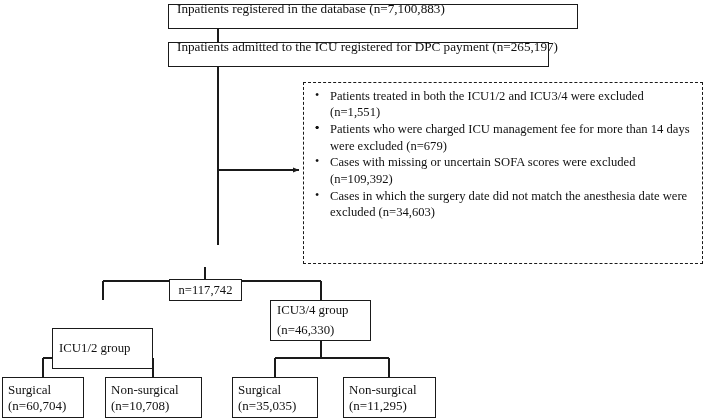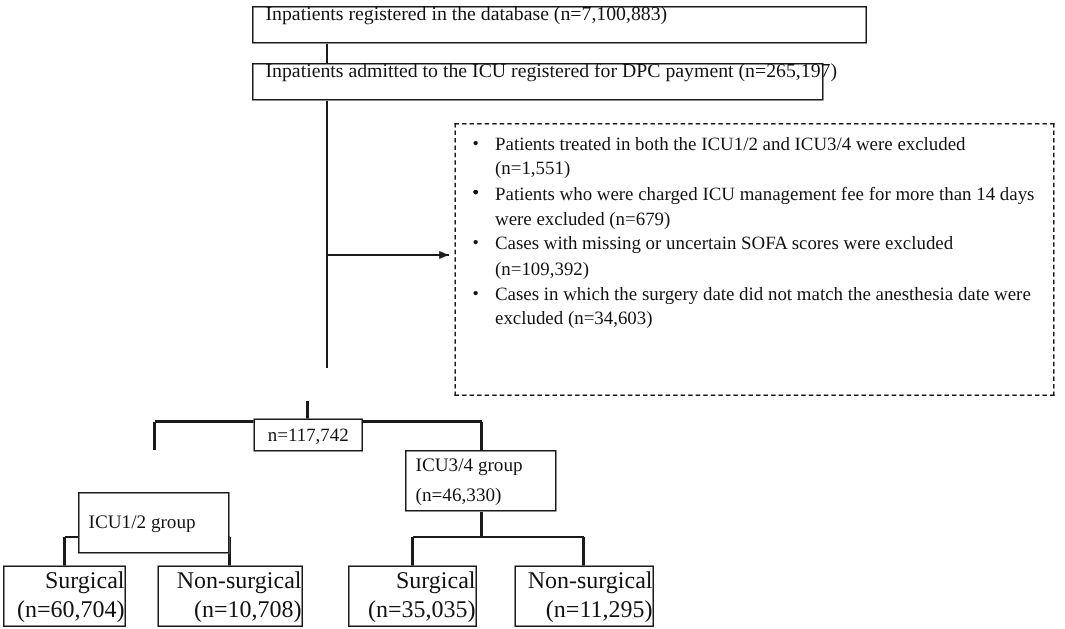--- a/index.html
+++ b/index.html
@@ -66,24 +66,23 @@
   .group {
     font-size: 12.8px;
     padding: 2px 0 2px 6px;
     height: 41px;
   }
   #node-icu12 { left: 52px; top: 300px; width: 101px; margin-top: 28px; }
   #node-icu34 { left: 270px; top: 300px; width: 101px; justify-content: space-between; }
 
   
   .leaf {
-    font-size: 16px;
+    font-size: 13px;
     padding: 2px 0 2px 5px;
     height: 41px;
-    align-items: flex-end;
   }
   #node-icu12-surgical    { left: 2px;   top: 377px; width: 82px; }
   #node-icu12-nonsurgical { left: 105px; top: 377px; width: 97px; }
   #node-icu34-surgical    { left: 232px; top: 377px; width: 86px; }
   #node-icu34-nonsurgical { left: 343px; top: 377px; width: 93px; }
 
   
   #node-excluded {
     position: absolute;
     left: 303px; top: 82px; width: 400px; height: 182px;

